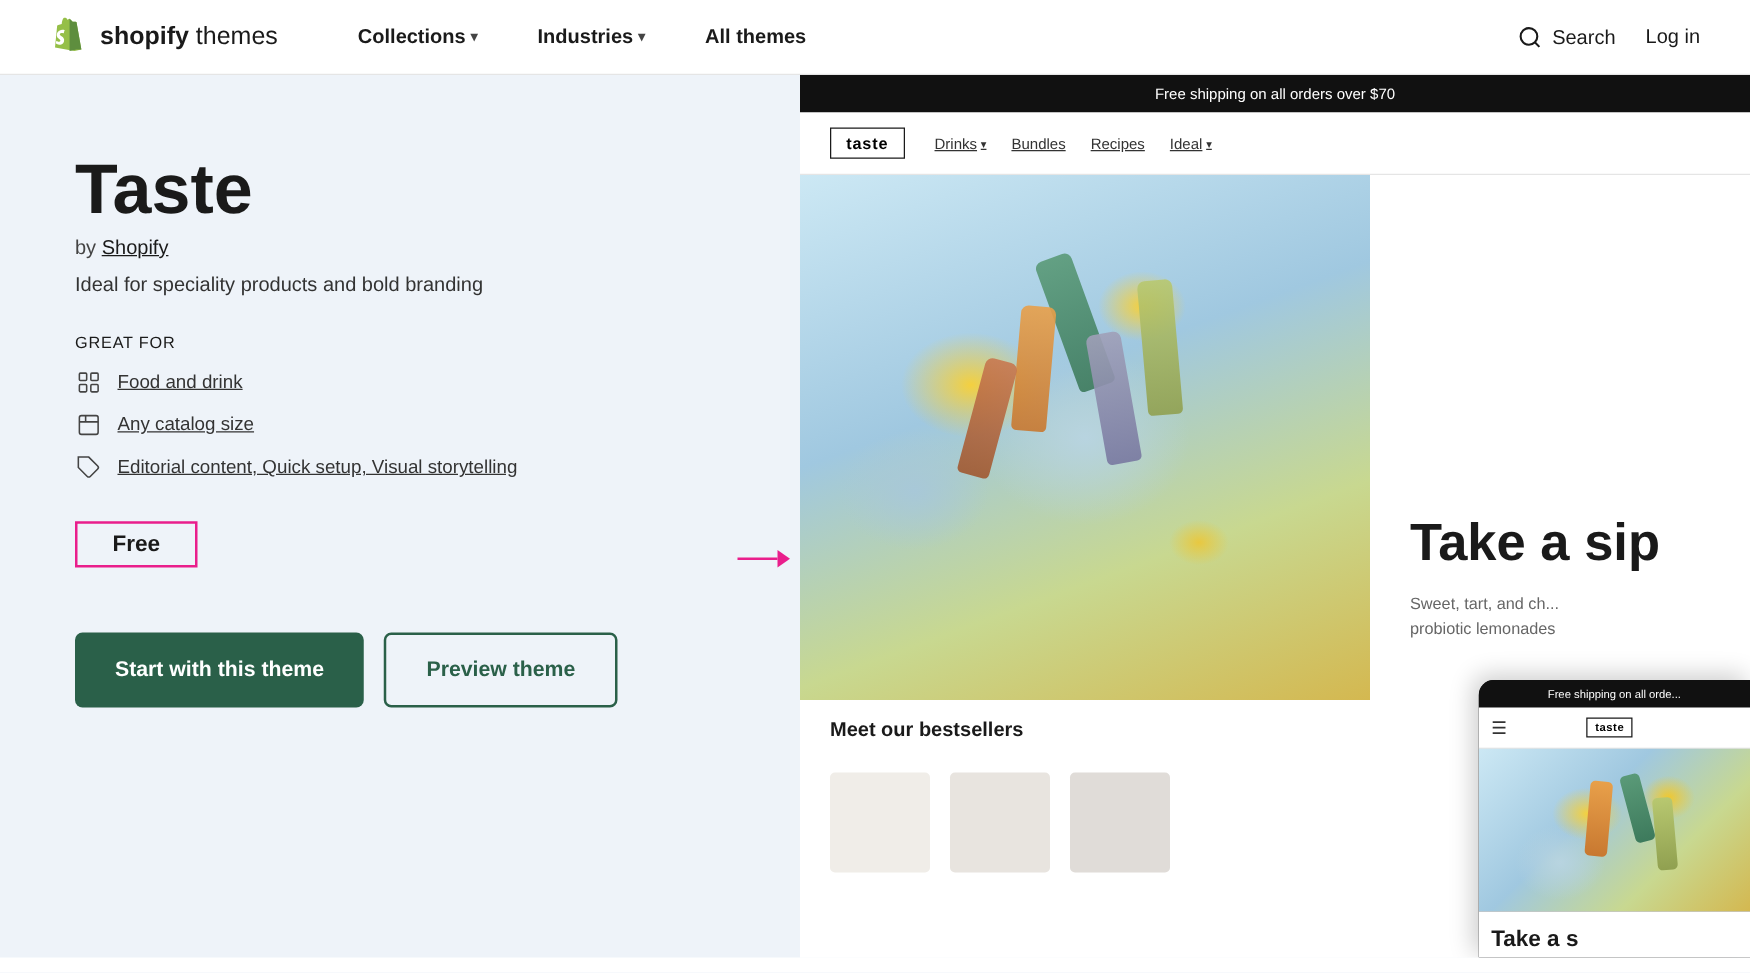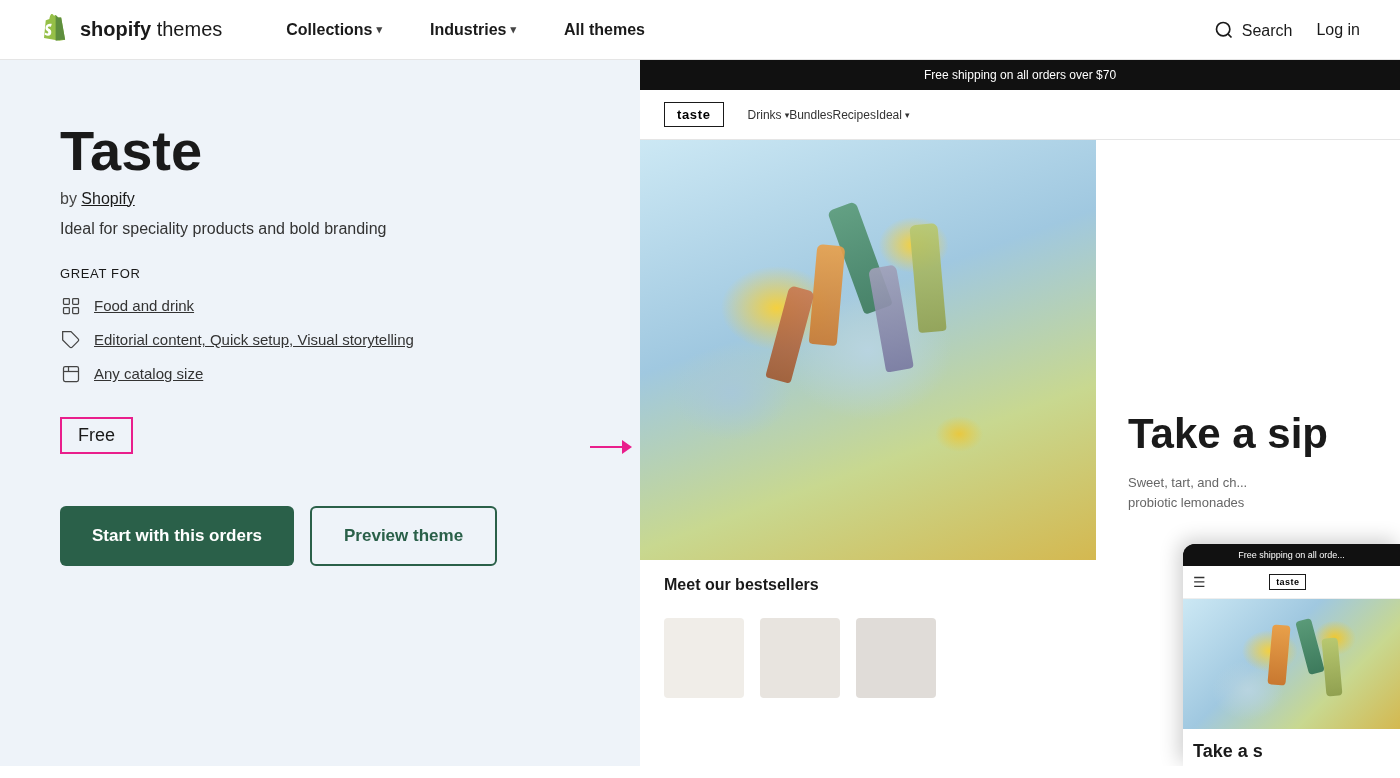--- a/index.html
+++ b/index.html
@@ -131,23 +131,23 @@
       width: 22px;
       height: 22px;
       display: flex;
       align-items: center;
       justify-content: center;
       flex-shrink: 0;
     }
     .price-badge {
       display: inline-block;
       border: 2.5px solid #e91e8c;
-      padding: 6px 16px;
+      padding: 6px 28px;
       font-size: 18px;
-      font-weight: 400;
+      font-weight: 700;
       color: #1a1a1a;
       margin-bottom: 24px;
       position: relative;
     }
     .price-arrow {
       position: absolute;
       right: -52px;
       top: 50%;
       transform: translateY(-50%);
       display: flex;
@@ -222,22 +222,24 @@
     }
     .preview-logo-box {
       border: 1.5px solid #1a1a1a;
       padding: 4px 12px;
       font-size: 13px;
       font-weight: 600;
       letter-spacing: 0.05em;
     }
     .preview-nav-links {
       display: flex;
+      gap: 20px;
       font-size: 12px;
       color: #333;
+      text-decoration: underline;
     }
     .preview-nav-link {
       display: flex;
       align-items: center;
       gap: 3px;
     }
     .preview-hero {
       display: flex;
       height: 420px;
       overflow: hidden;
@@ -417,50 +419,50 @@
             <rect x="14" y="3" width="7" height="7" rx="1"></rect>
             <rect x="3" y="14" width="7" height="7" rx="1"></rect>
             <rect x="14" y="14" width="7" height="7" rx="1"></rect>
           </svg>
         </span>
         <span>Food and drink</span>
       </li>
       <li class="feature-item">
         <span class="feature-icon">
           <svg width="20" height="20" viewBox="0 0 24 24" fill="none" stroke="#444" stroke-width="1.5">
-            <path d="M20.59 13.41l-7.17 7.17a2 2 0 01-2.83 0L2 12V2h10l8.59 8.59a2 2 0 010 2.82z"></path>
-            <line x1="7" y1="7" x2="7.01" y2="7"></line>
-          </svg>
-        </span>
-        <span>Editorial content, Quick setup, Visual storytelling</span>
-      </li>
-      <li class="feature-item">
-        <span class="feature-icon">
-          <svg width="20" height="20" viewBox="0 0 24 24" fill="none" stroke="#444" stroke-width="1.5">
             <rect x="3" y="3" width="18" height="18" rx="2"></rect>
             <line x1="3" y1="9" x2="21" y2="9"></line>
             <line x1="9" y1="3" x2="9" y2="9"></line>
           </svg>
         </span>
         <span>Any catalog size</span>
       </li>
+      <li class="feature-item">
+        <span class="feature-icon">
+          <svg width="20" height="20" viewBox="0 0 24 24" fill="none" stroke="#444" stroke-width="1.5">
+            <path d="M20.59 13.41l-7.17 7.17a2 2 0 01-2.83 0L2 12V2h10l8.59 8.59a2 2 0 010 2.82z"></path>
+            <line x1="7" y1="7" x2="7.01" y2="7"></line>
+          </svg>
+        </span>
+        <span>Editorial content, Quick setup, Visual storytelling</span>
+      </li>
     </ul>
 
     <div style="position:relative; display:inline-flex; align-items:center; margin-bottom:28px;">
       <div class="price-badge">
         <span>Free</span>
       </div>
       <div class="price-arrow">
         <div class="arrow-line"></div>
         <div style="width:0;height:0;border-top:7px solid transparent;border-bottom:7px solid transparent;border-left:10px solid #e91e8c;"></div>
       </div>
     </div>
 
     <div class="cta-row">
-      <button class="btn-primary">Start with this orders</button>
+      <button class="btn-primary">Start with this theme</button>
       <button class="btn-secondary">Preview theme</button>
     </div>
   </div>
 
   <div class="right-panel">
     <div class="preview-desktop">
 
       <div class="preview-topbar">Free shipping on all orders over $70</div>
 
       <div class="preview-nav">

